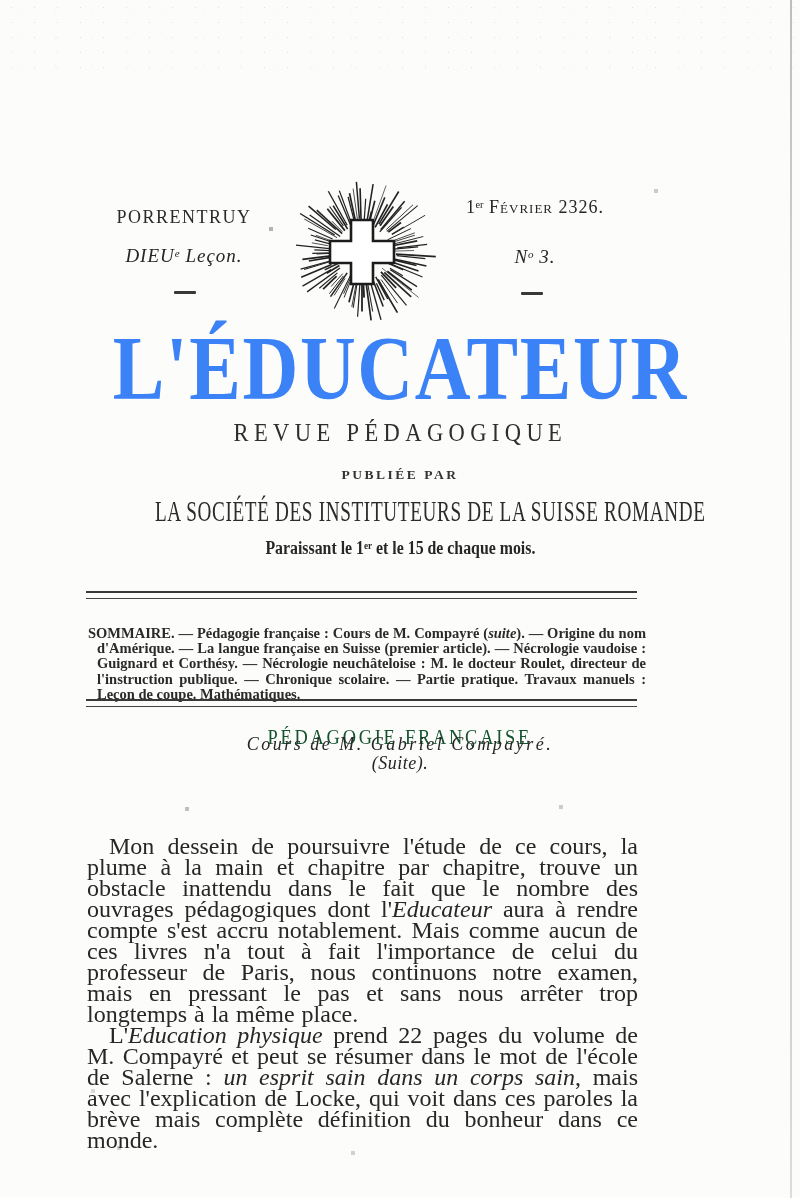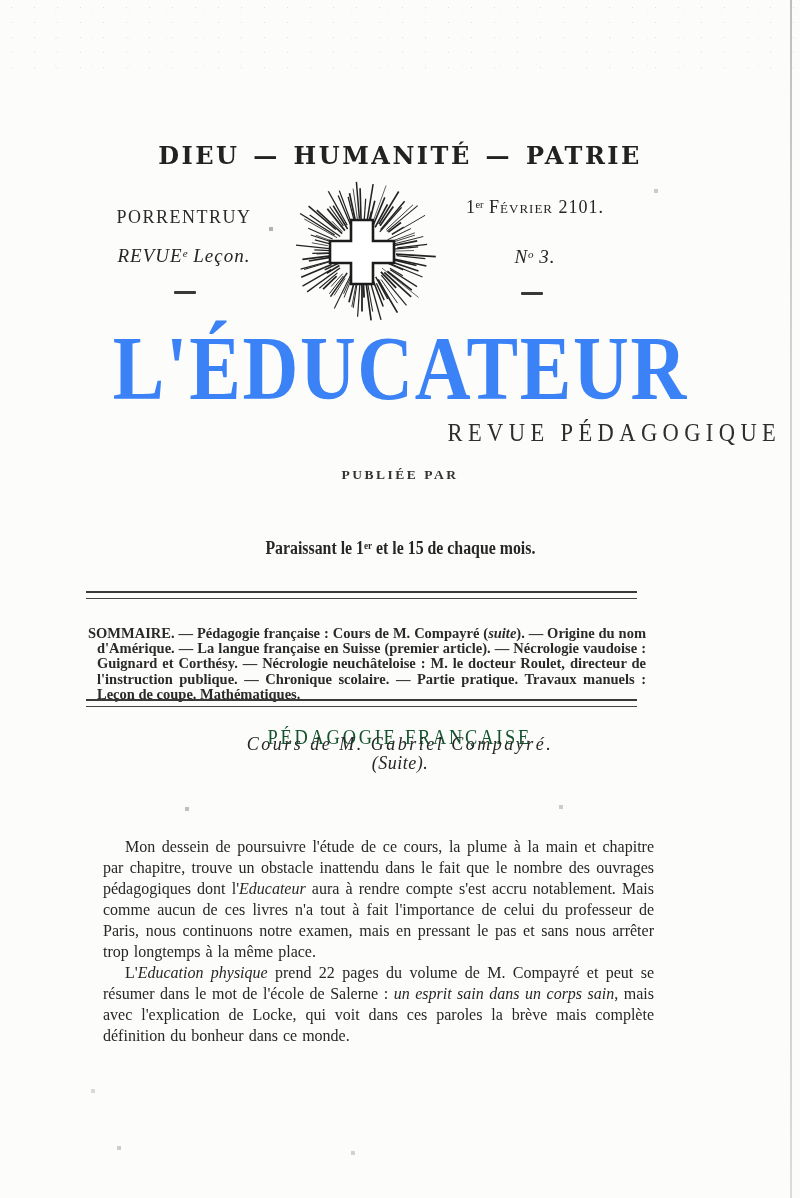--- a/index.html
+++ b/index.html
@@ -52,21 +52,21 @@
   .dash{height:3px;background:#383838;border-radius:1px;}
   .dash-left{left:174px;top:291px;width:22px;}
   .dash-right{left:521px;top:292px;width:22px;}
   .emblem{left:282px;top:176px;}
 
   
   .title{top:318px;font-size:92px;font-weight:bold;line-height:100px;
     white-space:nowrap;color:#3b82f6;}
   .title .squeeze{display:inline-block;transform:scaleX(.84);transform-origin:center;
     letter-spacing:2px;}
-  .subtitle{top:419px;font-size:25px;letter-spacing:6px;color:#2e2e2e;text-align:right;}
+  .subtitle{top:419px;font-size:25px;letter-spacing:6px;color:#2e2e2e;}
   .subtitle .squeeze{display:inline-block;transform:scaleX(.9);transform-origin:center;}
   .pubby{top:467px;font-size:13.5px;font-weight:bold;letter-spacing:2.5px;color:#333;}
   .publisher{top:494px;font-size:30px;white-space:nowrap;color:#2b2b2b;}
   .publisher .squeeze{display:inline-block;transform:scaleX(.64);transform-origin:center;
     letter-spacing:1px;}
   .frequency{top:538px;font-size:18px;font-weight:bold;white-space:nowrap;}
   .frequency .squeeze{display:inline-block;transform:scaleX(.88);transform-origin:center;}
 
   
   .rule{left:86px;width:551px;height:5px;
@@ -78,38 +78,37 @@
   .summary{left:88px;top:611px;width:549px;
     font-size:14.5px;line-height:15.4px;font-weight:bold;
     text-align:justify;padding-left:9px;text-indent:-9px;color:#2a2a2a;}
 
   
   .heading{top:726px;font-size:20px;letter-spacing:3px;color:#14532d;}
   .heading .squeeze{display:inline-block;transform:scaleX(.92);transform-origin:center;}
   .subheading{top:734px;font-style:italic;font-size:18px;letter-spacing:2.5px;}
   .suite{top:753px;font-style:italic;font-size:18px;letter-spacing:.5px;}
   .body-text{left:87px;top:836px;width:551px;
-    font-size:16px;line-height:21px;text-align:justify;color:#272727;margin-left:16px;}
+    font-size:24px;line-height:21px;text-align:justify;color:#272727;}
   .body-text p{margin:0;text-indent:22px;word-spacing:1px;}
 </style>
 </head>
 <body>
 
 <div class="page">
   <div class="noise-top"></div>
   <div class="edge-line"></div>
   <div class="specks"></div>
 
-  <div class="abs center motto">DIEU — HUMANITÉ — PATRIE</div>
 
   <div class="abs col-left place">PORRENTRUY</div>
-  <div class="abs col-left volume"><span>REVUE</span><span class="sup">e</span><span> Leçon.</span></div>
+  <div class="abs col-left volume"><span>DIEU</span><span class="sup">e</span><span> Leçon.</span></div>
   <div class="abs dash dash-left"></div>
 
-  <div class="abs col-right issue-date"><span>1</span><span class="sup">er</span><span class="sc"> Février 2101.</span></div>
+  <div class="abs col-right issue-date"><span>1</span><span class="sup">er</span><span class="sc"> Février 2326.</span></div>
   <div class="abs col-right issue-no"><span>N</span><span class="sup">o</span><span> 3.</span></div>
   <div class="abs dash dash-right"></div>
 
   <svg id="sunburst" class="abs emblem" width="160" height="152" viewBox="0 0 160 152">
     <line x1="106.0" y1="75.3" x2="132.0" y2="74.5" stroke="#222" stroke-width="0.70"></line>
       <line x1="114.0" y1="78.1" x2="153.8" y2="80.6" stroke="#222" stroke-width="1.58"></line>
       <line x1="114.7" y1="79.6" x2="143.3" y2="82.6" stroke="#222" stroke-width="1.27"></line>
       <line x1="112.1" y1="82.9" x2="144.4" y2="89.9" stroke="#222" stroke-width="1.52"></line>
       <line x1="111.7" y1="83.9" x2="134.5" y2="89.5" stroke="#222" stroke-width="1.71"></line>
       <line x1="110.5" y1="86.3" x2="136.5" y2="95.0" stroke="#222" stroke-width="1.56"></line>
@@ -202,20 +201,21 @@
       <line x1="109.3" y1="68.6" x2="141.3" y2="60.5" stroke="#222" stroke-width="0.94"></line>
       <line x1="109.5" y1="70.0" x2="135.2" y2="64.8" stroke="#222" stroke-width="1.73"></line>
       <line x1="115.2" y1="71.9" x2="145.1" y2="68.4" stroke="#222" stroke-width="1.10"></line>
       <line x1="106.1" y1="73.6" x2="136.1" y2="70.9" stroke="#222" stroke-width="1.31"></line>
       <path id="cross" d="M69 44 h22 v21 h21 v22 h-21 v21 h-22 v-21 h-21 v-22 h21 z" fill="#ffffff" stroke="#1c1c1c" stroke-width="2.6"></path>
   </svg>
 
   <div class="abs center title"><span class="squeeze">L'ÉDUCATEUR</span></div>
   <div class="abs center subtitle"><span class="squeeze">REVUE PÉDAGOGIQUE</span></div>
   <div class="abs center pubby">PUBLIÉE PAR</div>
+  <div class="abs center publisher"><span class="squeeze">LA SOCIÉTÉ DES INSTITUTEURS DE LA SUISSE ROMANDE</span></div>
   <div class="abs center frequency"><span class="squeeze"><span>Paraissant le </span><span>1</span><span class="sup">er</span><span> et le 15 de chaque mois.</span></span></div>
 
   <div class="abs rule rule-1"></div>
   <p class="abs summary"><span>SOMMAIRE. — Pédagogie française : Cours de M. Compayré (</span><span style="font-style: italic;">suite</span><span>). — Origine du nom d'Amérique. — La langue française en Suisse (premier article). — Nécrologie vaudoise : Guignard et Corthésy. — Nécrologie neuchâteloise : M. le docteur Roulet, directeur de l'instruction publique. — Chronique scolaire. — Partie pratique. Travaux manuels : Leçon de coupe. Mathématiques.</span></p>
   <div class="abs rule rule-2"></div>
 
   <div class="abs center heading"><span class="squeeze">PÉDAGOGIE FRANÇAISE</span></div>
   <div class="abs center subheading">Cours de M. Gabriel Compayré.</div>
   <div class="abs center suite">(Suite).</div>
 

